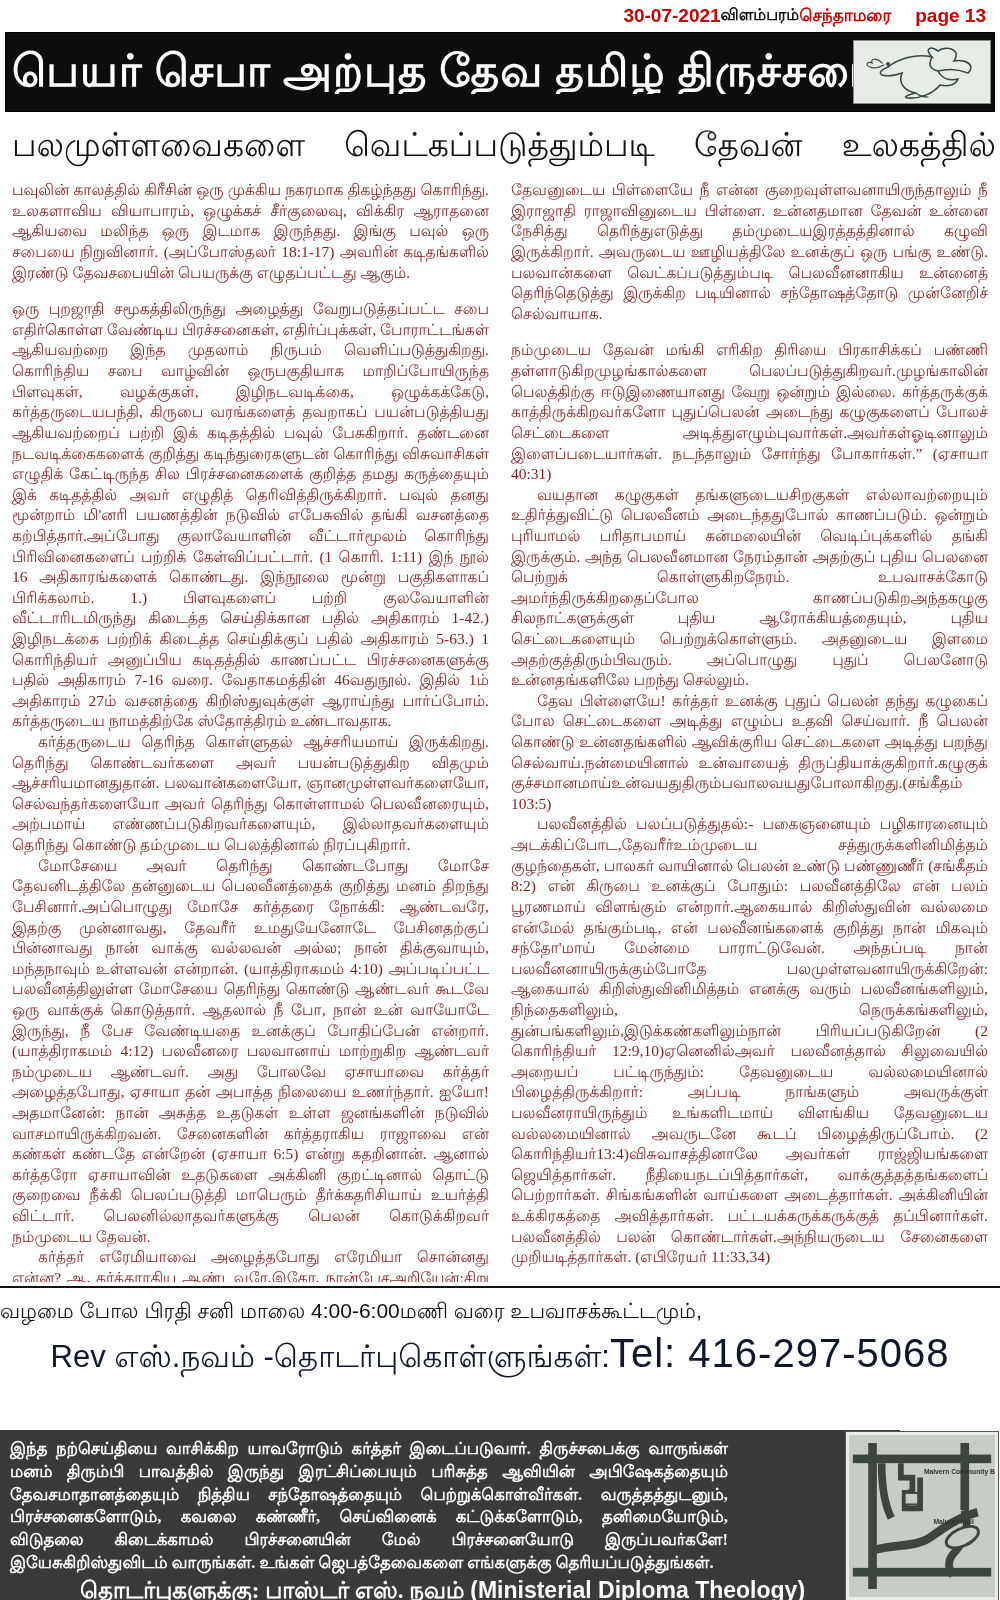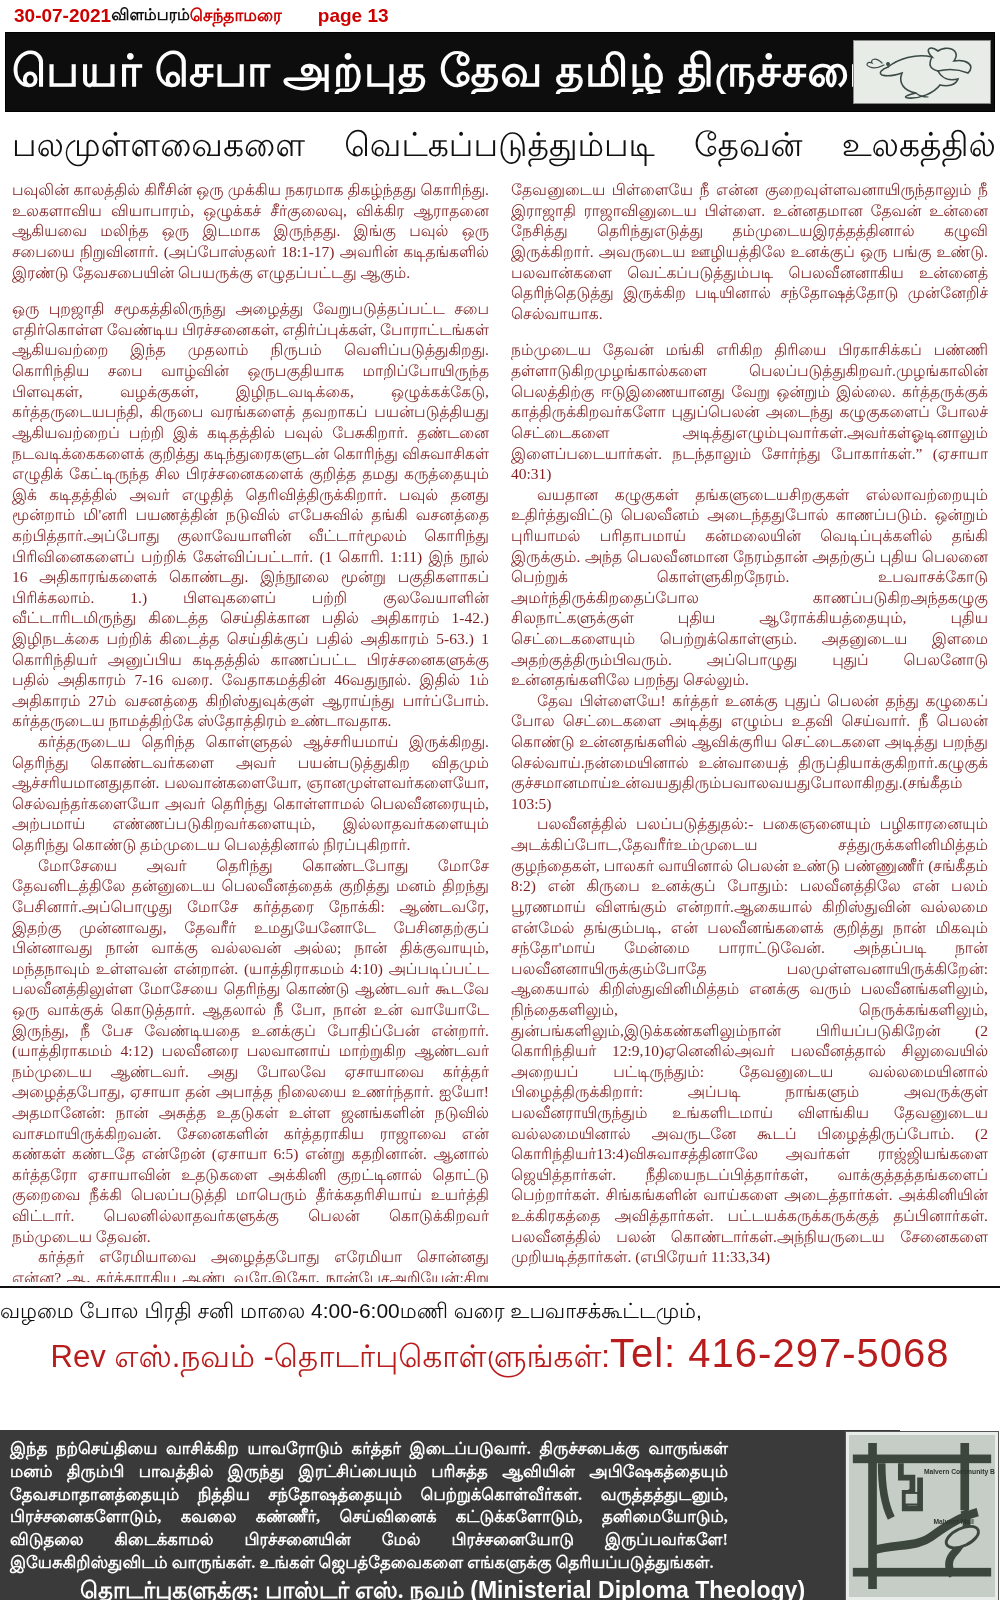--- a/index.html
+++ b/index.html
@@ -3,26 +3,26 @@
 <meta charset="utf-8">
 <style>
   * { margin:0; padding:0; box-sizing:border-box; }
   html,body { width:1000px; }
   body {
     width:1000px; height:1600px; background:#ffffff; overflow:hidden;
     font-family:"Liberation Serif", serif; color:#1a1a1a; position:relative;
   }
   
   .topstrip {
-    height:32px; display:flex; align-items:center; justify-content:flex-start;
+    height:32px; display:flex; align-items:center; justify-content:flex-end;
     padding:0 14px; font-family:"Liberation Sans", sans-serif;
   }
   .topstrip .date { color:#cc0000; font-weight:bold; font-size:19px; }
   .topstrip .section { color:#111; font-size:16px; font-weight:bold; }
-  .topstrip .right { display:flex; gap:36px; align-items:center; }
+  .topstrip .right { display:flex; gap:24px; align-items:center; }
   .topstrip .pub { color:#cc0000; font-size:17px; font-weight:bold; }
   .topstrip .pageno { color:#cc0000; font-size:19px; font-weight:bold; }
   
   .banner {
     height:80px; margin:0 5px; background:#0d0d0d; display:flex; align-items:center;
     position:relative; border:1px solid #000;
   }
   .banner .title {
     flex:1; color:#ffffff; font-weight:bold; font-size:44px; line-height:1;
     text-align:center; letter-spacing:1px; white-space:nowrap; overflow:hidden;
@@ -52,21 +52,21 @@
   .divider { border-top:2px solid #111; margin:4px 0 0 0; }
   
   .schedule {
     text-align:left; font-family:"Liberation Sans", sans-serif; font-weight:normal;
     padding-top:8px;
   }
   .schedule .sched-line { font-size:21px; line-height:1.45; color:#111; }
   
   .contactline {
     text-align:center; padding:4px 0 6px 0; white-space:nowrap;
-    font-family:"Liberation Sans", sans-serif; color:#b91c1c;
+    font-family:"Liberation Sans", sans-serif; color:#0f172a;
   }
   .contactline .rev { font-size:31px; }
   .contactline .tel { font-size:40px; letter-spacing:1px; }
   
   .footerbox {
     position:absolute; left:0; bottom:0; width:900px; height:170px;
     background:#3a3a3a; color:#ffffff; padding:8px 14px 6px 10px;
   }
   .footerbox .msg {
     font-size:16.5px; line-height:1.38; text-align:justify; font-weight:bold;

